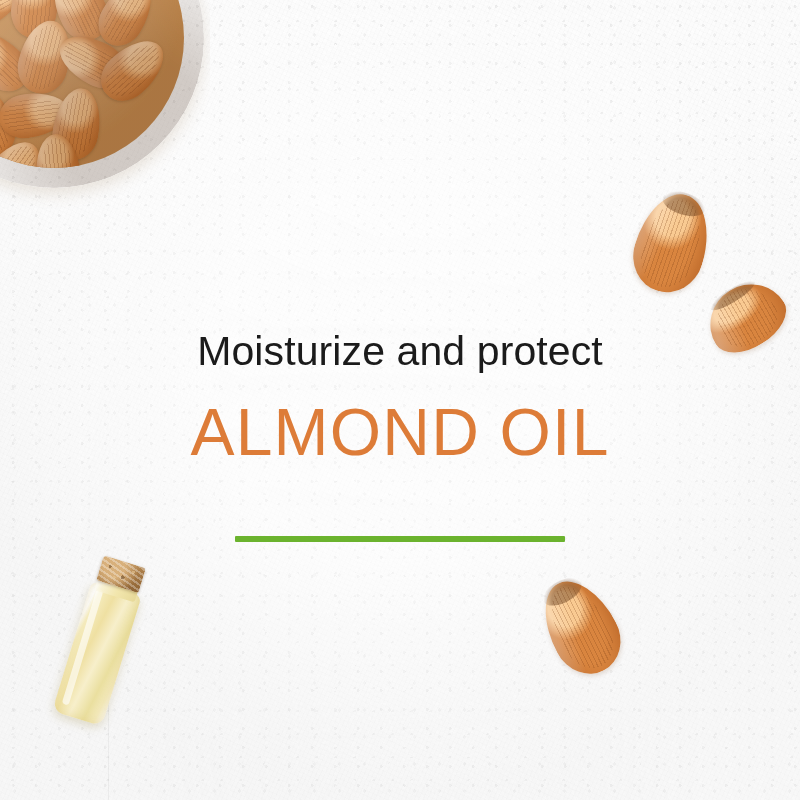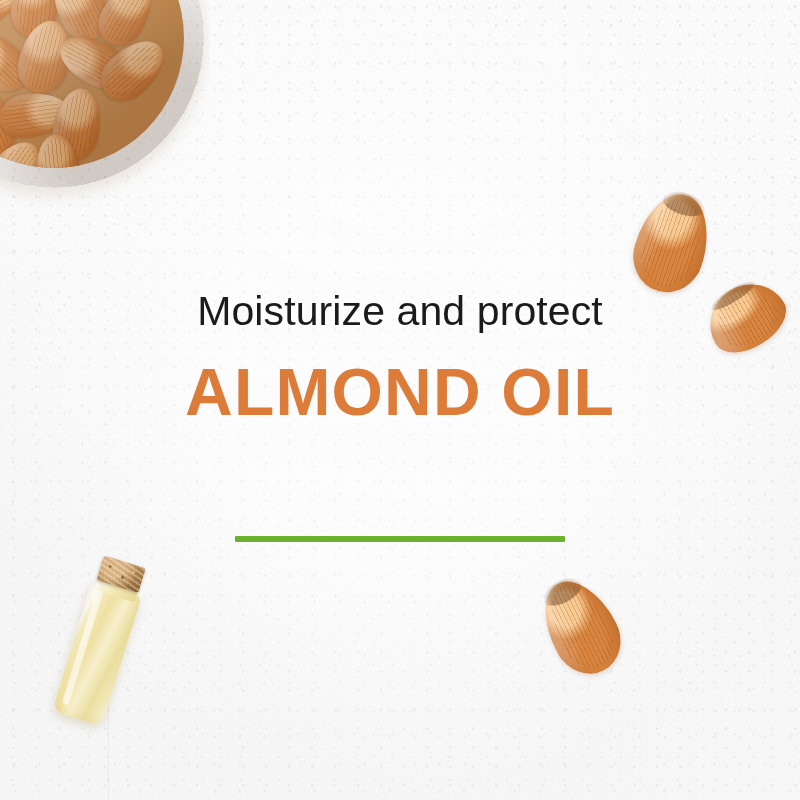--- a/index.html
+++ b/index.html
@@ -156,25 +156,25 @@
       radial-gradient(circle 1.5px at 78% 26%, rgba(238,208,160,.85) 0 100%, rgba(0,0,0,0) 100%),
       radial-gradient(circle 1.5px at 36% 74%, rgba(235,205,155,.8) 0 100%, rgba(0,0,0,0) 100%);
   }
 
   
   #textblock{
     position:absolute;left:0;top:286px;width:800px;text-align:center;
   }
   .headline{
     font-size:41px;line-height:50px;color:#1b1b1b;
-    font-weight:400;letter-spacing:.1px;
+    font-weight:400;letter-spacing:.1px;margin-top:40px;
   }
   .brandline{
     margin-top:20px;
-    font-size:66px;line-height:72px;font-weight:700;
+    font-size:66px;line-height:72px;font-weight:400;
     color:#dd7c38;letter-spacing:1.2px;
   }
   #divider{
     position:absolute;left:235px;top:536px;width:330px;height:6px;
     background:#6bb32e;border-radius:1px;
   }
 </style>
 </head>
 <body>
 

